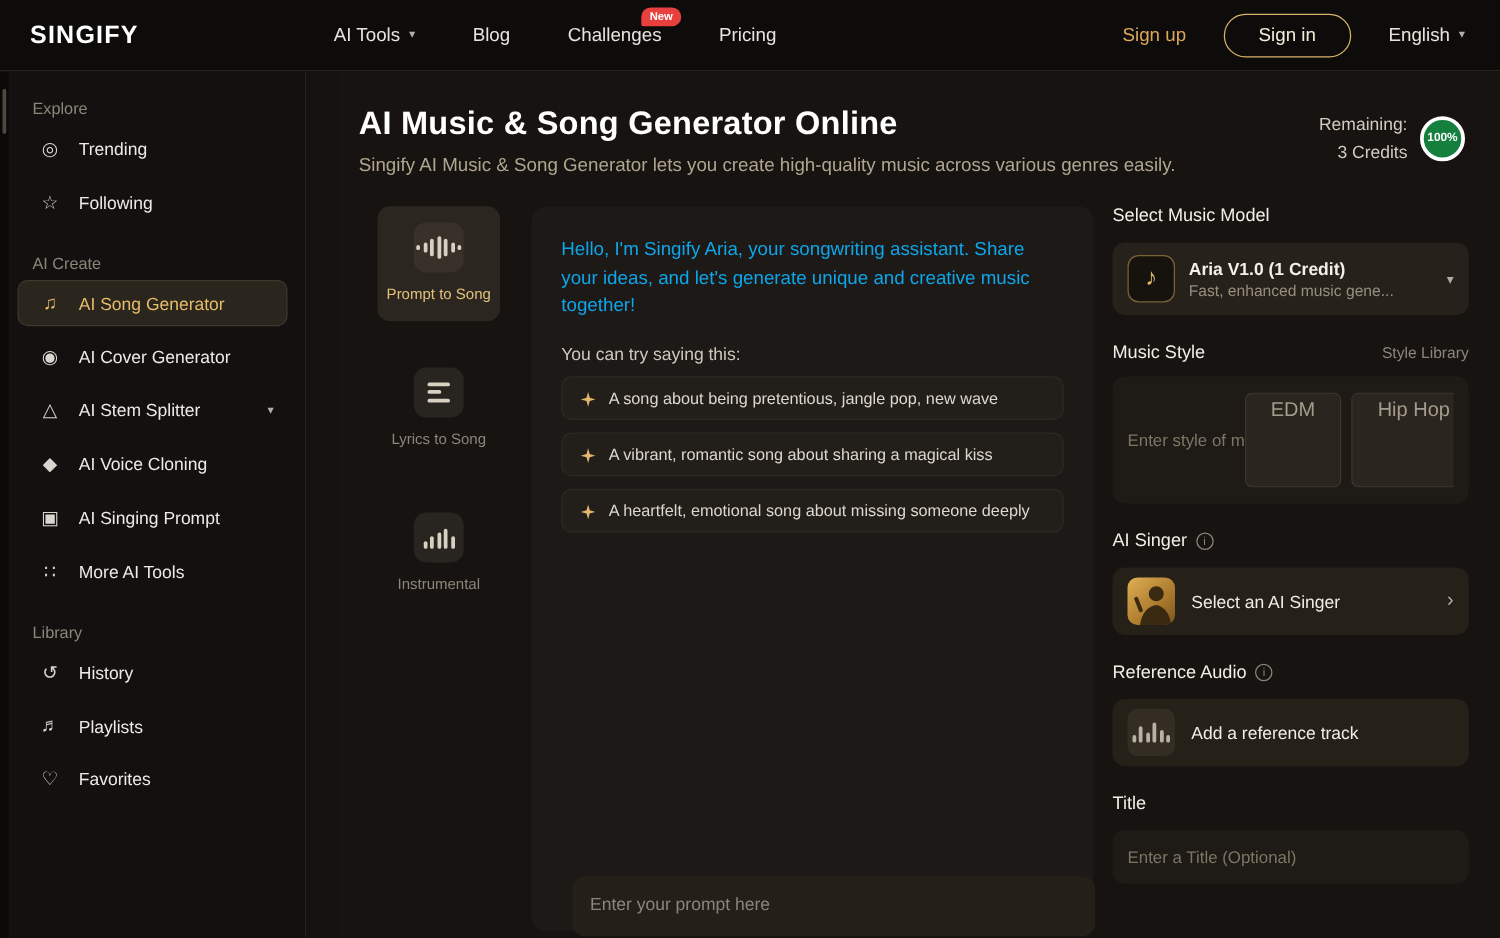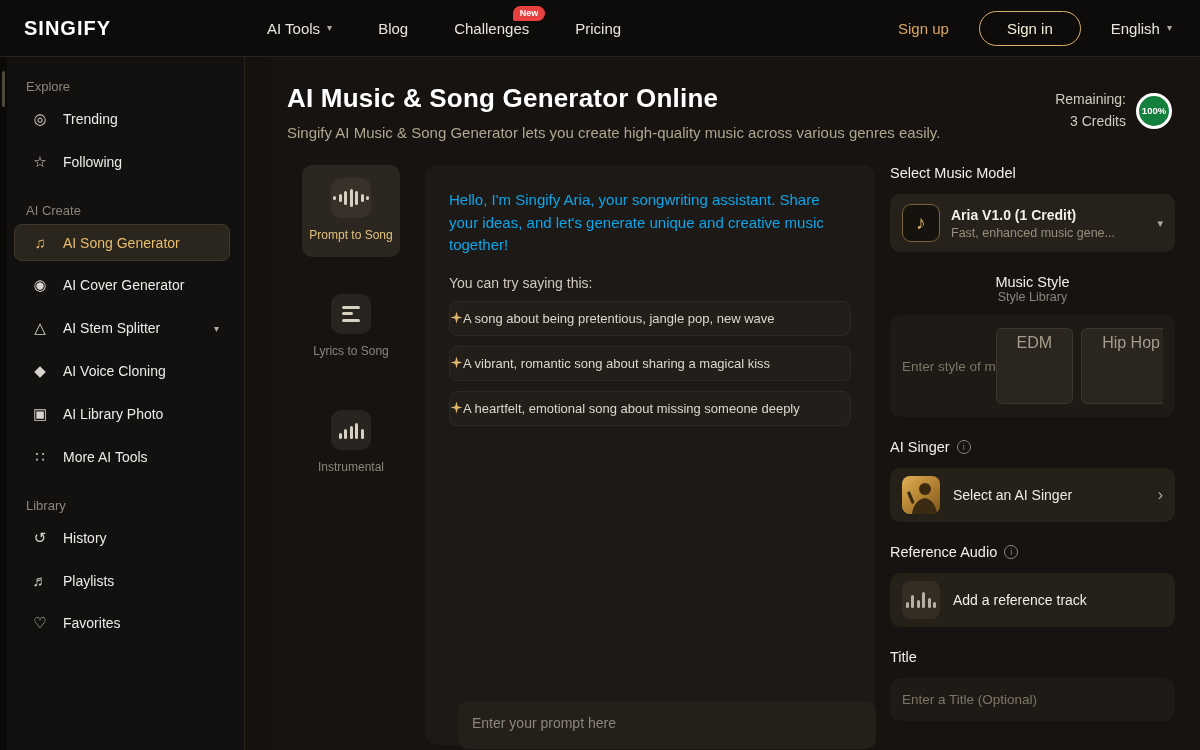--- a/index.html
+++ b/index.html
@@ -65,41 +65,41 @@
   .h16{height:16px}.h18{height:18px}.h14{height:14px}
   .lines { display:flex; flex-direction:column; gap:3.5px; align-items:flex-start; }
   .line { width:18px; height:3px; background:#d8d1c2; border-radius:2px; }
   .line.short { width:11px; }
 
   
   .chat-card { flex:0 0 450px; margin-left:25px; background:#1c1916; border-radius:12px;
     padding:24px; position:relative; height:580px; }
   .greeting { color:#0ea5e9; font-size:15px; line-height:1.5; max-width:410px; }
   .try-label { color:#cfc9bd; font-size:14px; margin-top:18px; }
-  .suggestion { display:flex; align-items:flex-start; background:#221f1a;
-    border:1px solid #2d2922; border-radius:8px; padding:9px 0; margin-top:10px;
+  .suggestion { display:flex; align-items:flex-end; gap:10px; background:#221f1a;
+    border:1px solid #2d2922; border-radius:8px; padding:9px 14px; margin-top:10px;
     color:#ddd8cd; font-size:13px; cursor:pointer; }
   .sparkle-svg { width:13px; height:13px; flex-shrink:0; }
   .prompt-input { position:absolute; left:33px; right:16px; bottom:-4px; background:#242019;
     border:none; border-radius:10px; padding:14px 14px 18px; color:#fdba74; font-size:14px;
     outline:none; font-family:inherit; width:calc(100% - 32px); }
   .prompt-input::placeholder { color:#8b857a; }
 
   
   .config { width:285px; margin-left:15px; flex-shrink:0; }
   .cfg-label { color:#f2efe9; font-size:14.5px; margin-bottom:13px; display:flex; align-items:center; }
   .model-card { background:#26211a; border-radius:10px; padding:10px 12px; display:flex;
     align-items:center; gap:11px; cursor:pointer; }
   .model-icon { width:38px; height:38px; border-radius:9px; background:#16120d;
     border:1px solid #7a6334; color:#e5b964; font-size:19px; display:flex; align-items:center;
     justify-content:center; flex-shrink:0; }
   .model-name { color:#f3f0ea; font-size:14px; font-weight:bold; }
   .model-desc { color:#968f7d; font-size:12.5px; margin-top:3px; white-space:nowrap; }
   .model-chev { margin-left:auto; color:#b3aea4; font-size:11px; }
-  .style-row { display:flex; justify-content:space-between; align-items:center; margin:22px 0 11px;flex-direction:column; }
+  .style-row { display:flex; justify-content:space-between; align-items:center; margin:22px 0 11px; }
   .style-row .cfg-label { margin-bottom:0; }
   .style-library { color:#8b857a; font-size:12.5px; cursor:pointer; }
   .style-card { background:#1e1a15; border-radius:10px; padding:13px 12px; height:102px;
     display:flex; flex-direction:row; justify-content:space-between; overflow:hidden; }
   .style-input { background:transparent; border:none; outline:none; color:#e8e4da;
     font-size:13.5px; width:100%; font-family:inherit; }
   .style-input::placeholder { color:#7d7666; }
   .chips { display:flex; gap:8px; white-space:nowrap; overflow:hidden; }
   .chip { background:#2a251e; border:1px solid #3c362c; border-radius:6px; padding:5px 20px;
     color:#a49d8d; font-size:16px; flex-shrink:0; cursor:pointer; }
@@ -179,21 +179,21 @@
     <span class="si">△</span>
     <span>AI Stem Splitter</span>
     <span class="side-chev">▾</span>
   </div>
   <div class="side-item">
     <span class="si">◆</span>
     <span>AI Voice Cloning</span>
   </div>
   <div class="side-item">
     <span class="si">▣</span>
-    <span>AI Library Photo</span>
+    <span>AI Singing Prompt</span>
   </div>
   <div class="side-item">
     <span class="si">∷</span>
     <span>More AI Tools</span>
   </div>
 
   <div class="section-label gap">Library</div>
   <div class="side-item">
     <span class="si">↺</span>
     <span>History</span>

